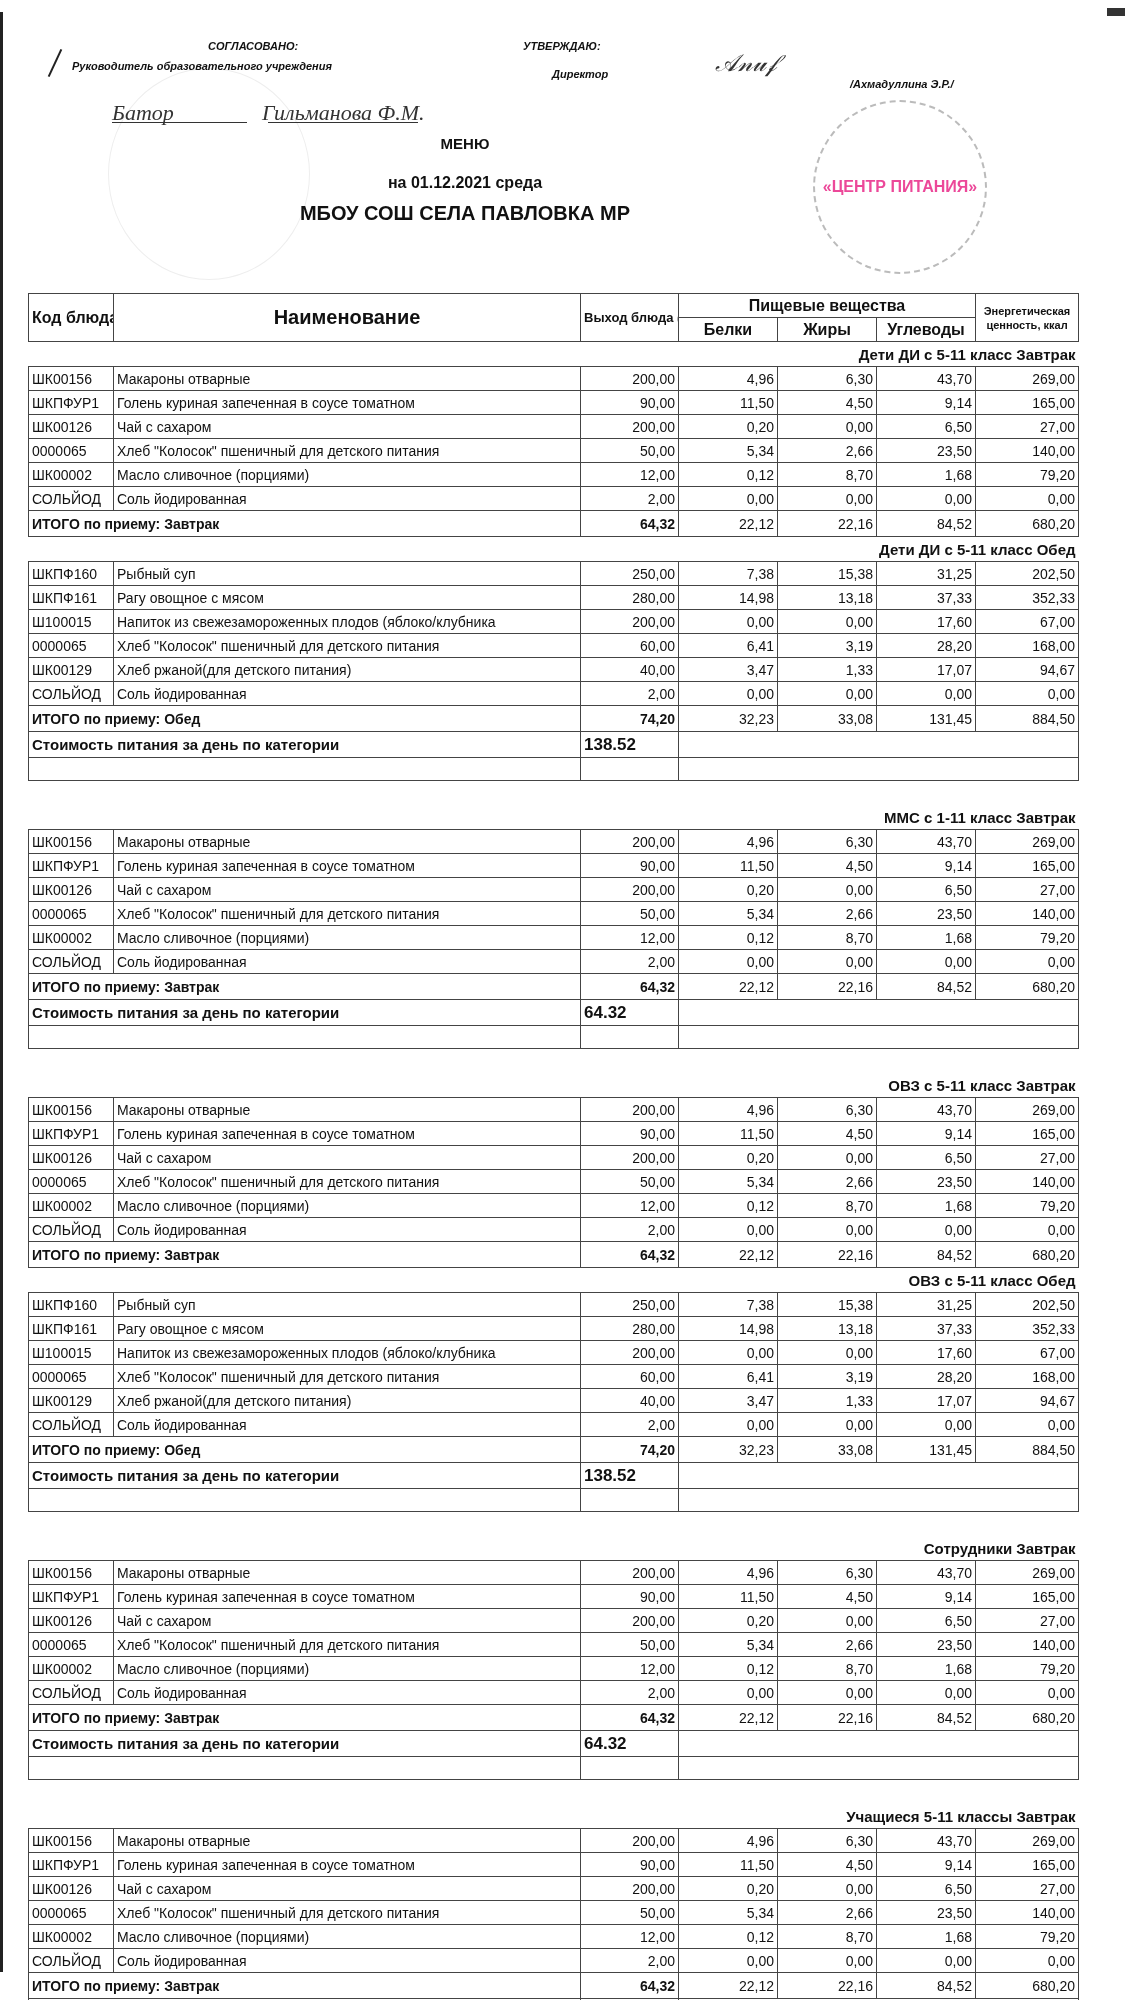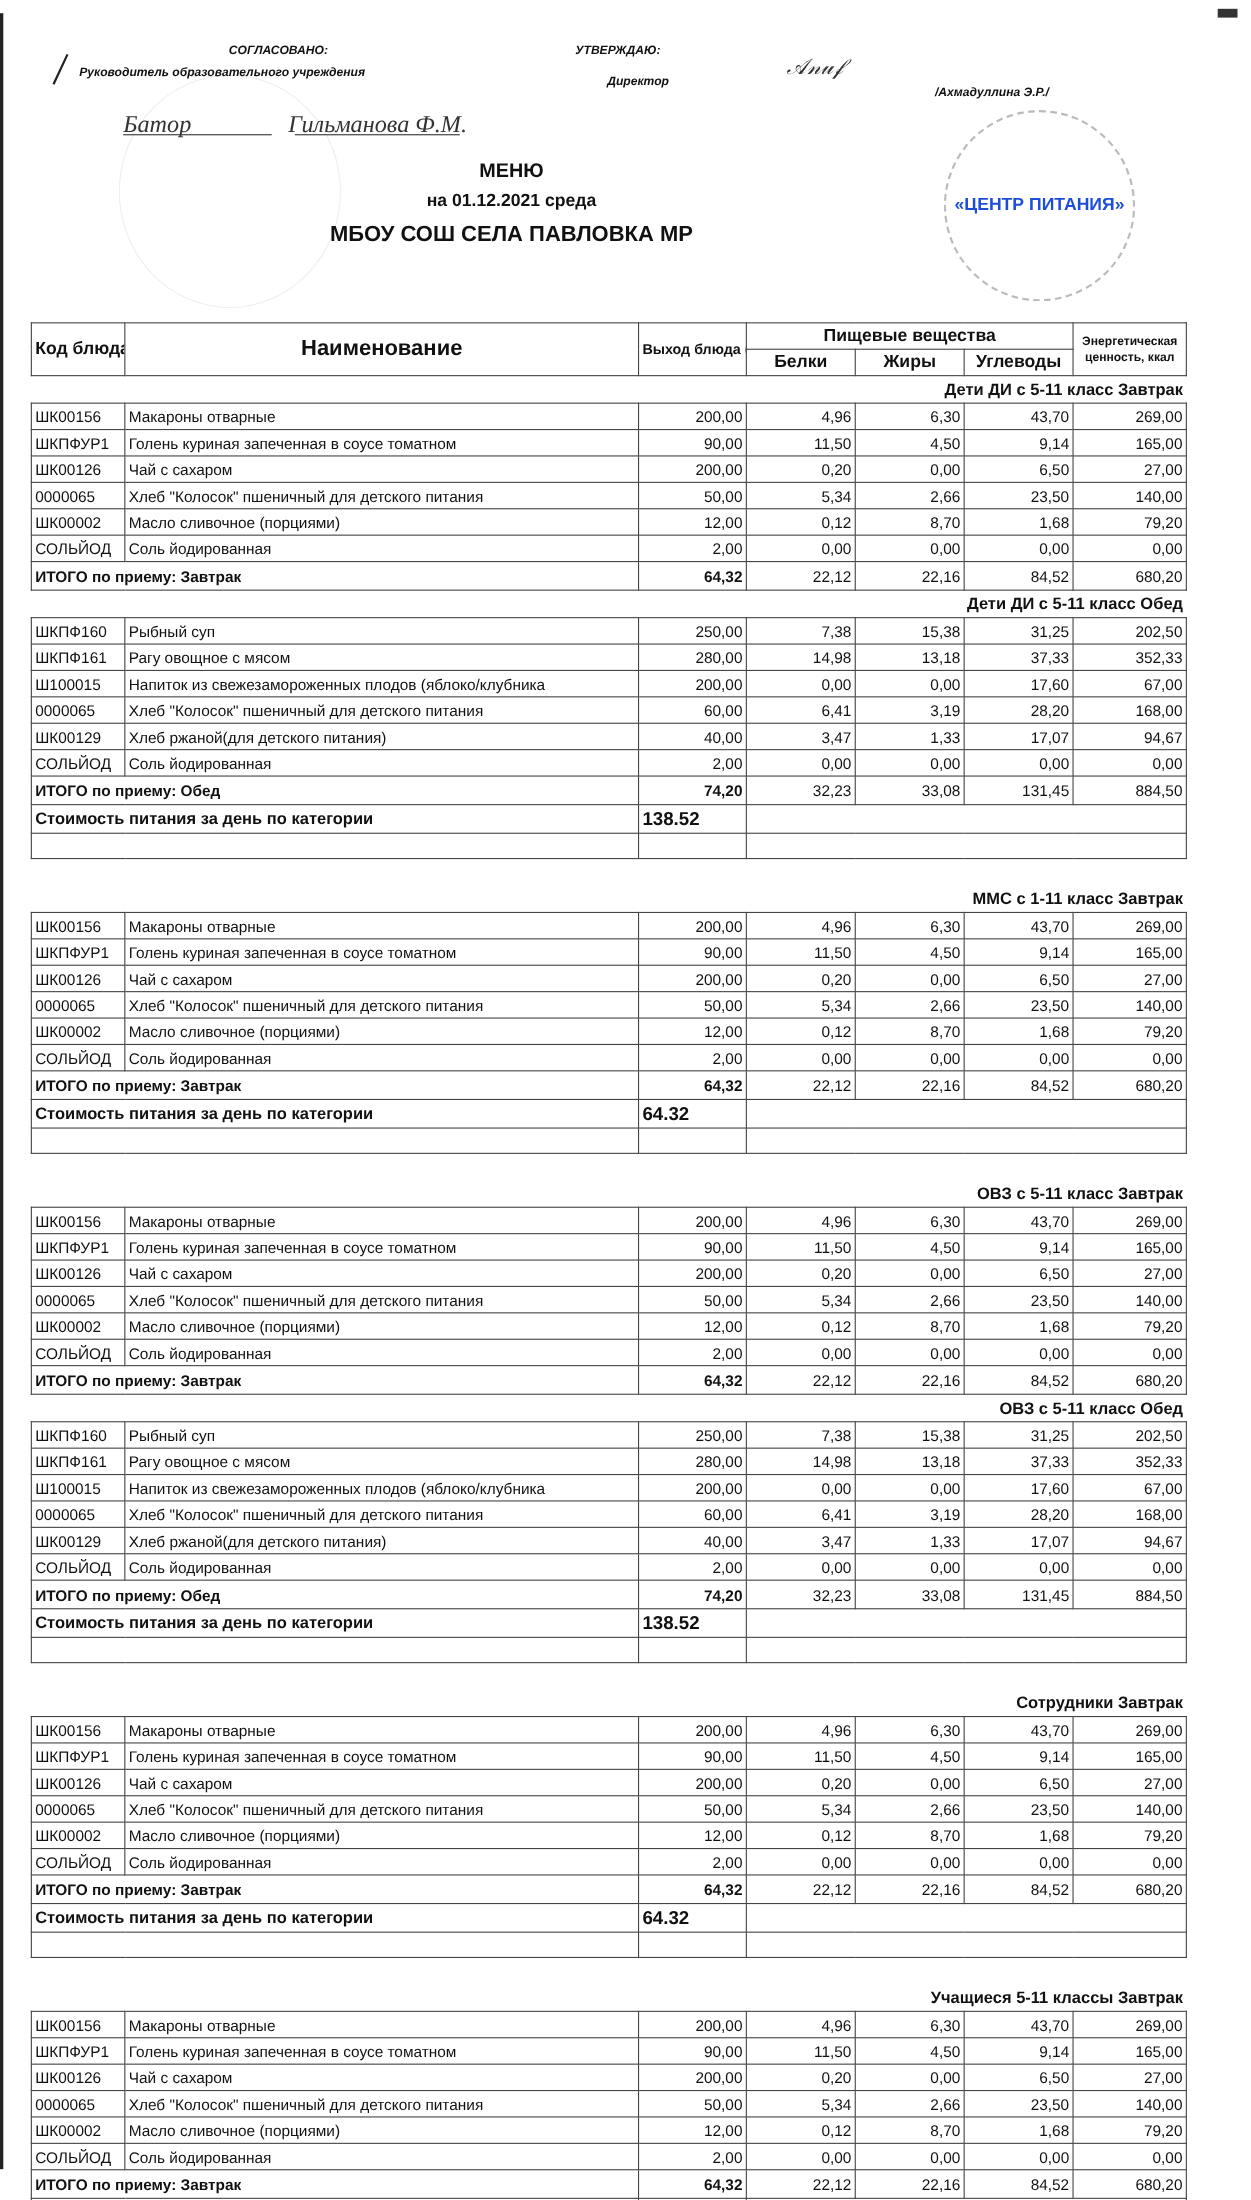--- a/index.html
+++ b/index.html
@@ -3,21 +3,21 @@
 <meta charset="utf-8">
 <style>
   html,body{margin:0;padding:0;background:#fff;}
   body{width:1137px;height:2000px;position:relative;overflow:hidden;font-family:"Liberation Sans",sans-serif;color:#111;}
   .edge-left{position:absolute;left:0;top:12px;width:3px;height:1960px;background:#222;}
   .edge-mark{position:absolute;right:12px;top:8px;width:18px;height:8px;background:#333;}
   .hdr{position:absolute;font-weight:bold;font-size:11px;font-style:italic;}
   .slash{position:absolute;left:54px;top:48px;width:2px;height:30px;background:#222;transform:rotate(25deg);}
   .sig{position:absolute;font-family:"Liberation Serif",serif;font-style:italic;font-size:22px;color:#333;}
   .sig-line{position:absolute;height:1px;background:#333;}
-  .stamp{position:absolute;left:858px;top:100px;width:170px;height:170px;border-radius:50%;border:2px dashed #bbb;display:flex;align-items:center;justify-content:center;text-align:center;color:#1d4ed8;font-weight:bold;font-size:16px;line-height:20px;}
+  .stamp{position:absolute;left:813px;top:100px;width:170px;height:170px;border-radius:50%;border:2px dashed #bbb;display:flex;align-items:center;justify-content:center;text-align:center;color:#ec4899;font-weight:bold;font-size:16px;line-height:20px;}
   .stamp-left{position:absolute;left:108px;top:68px;width:200px;height:210px;border-radius:50%;border:1px solid #eee;}
   .title{position:absolute;left:0;width:930px;text-align:center;font-weight:bold;}
   table{border-collapse:collapse;position:absolute;left:28px;width:1050px;table-layout:fixed;font-size:14px;}
   td,th{border:1px solid #444;padding:1px 3px;height:21px;white-space:nowrap;overflow:hidden;}
   th{font-weight:bold;text-align:center;font-size:16px;}
   th.small{font-size:11px;line-height:14px;}
   td.num{text-align:right;}
   td.bold{font-weight:bold;}
   td.center{text-align:left;}
   .sec td{border:none;text-align:right;font-weight:bold;font-size:15px;height:22px;}
@@ -34,26 +34,26 @@
 <div class="slash"></div>
 <div class="hdr" style="left:208px;top:40px;">СОГЛАСОВАНО:</div>
 <div class="hdr" style="left:72px;top:60px;">Руководитель образовательного учреждения</div>
 <div class="sig" style="left:112px;top:100px;">Батор</div>
 <div class="sig-line" style="left:112px;top:122px;width:135px;"></div>
 <div class="sig" style="left:262px;top:100px;">Гильманова Ф.М.</div>
 <div class="sig-line" style="left:268px;top:122px;width:150px;"></div>
 
 <div class="hdr" style="left:523px;top:40px;">УТВЕРЖДАЮ:</div>
 <div class="hdr" style="left:520px;top:68px;margin-left:32px;">Директор</div>
-<div class="sig" style="left:715px;top:50px;font-size:20px;">𝒜𝓃𝓊𝒻</div>
+<div class="sig" style="left:715px;top:50px;font-size:24px;">𝒜𝓃𝓊𝒻</div>
 <div class="hdr" style="left:850px;top:78px;">/Ахмадуллина Э.Р./</div>
 
 <div class="stamp">«ЦЕНТР ПИТАНИЯ»</div>
 
-<div class="title" style="top:145px;font-size:18px;">МЕНЮ</div>
+<div class="title" style="top:135px;font-size:15px;">МЕНЮ</div>
 <div class="title" style="top:174px;font-size:16px;">на 01.12.2021  среда</div>
 <div class="title" style="top:202px;font-size:20px;">МБОУ СОШ СЕЛА ПАВЛОВКА МР</div>
 
 <table id="menu" style="top:293px;">
   <colgroup>
     <col style="width:85px">
       <col style="width:467px">
       <col style="width:98px">
     <col style="width:99px">
       <col style="width:99px">

